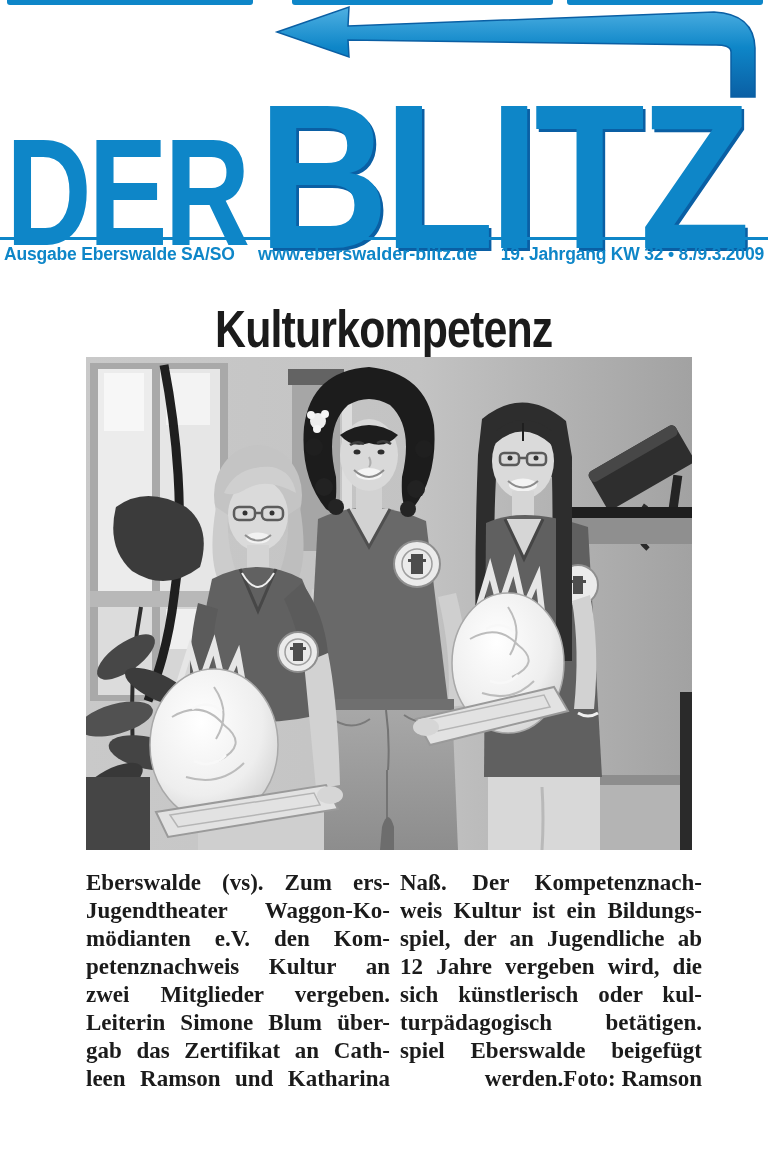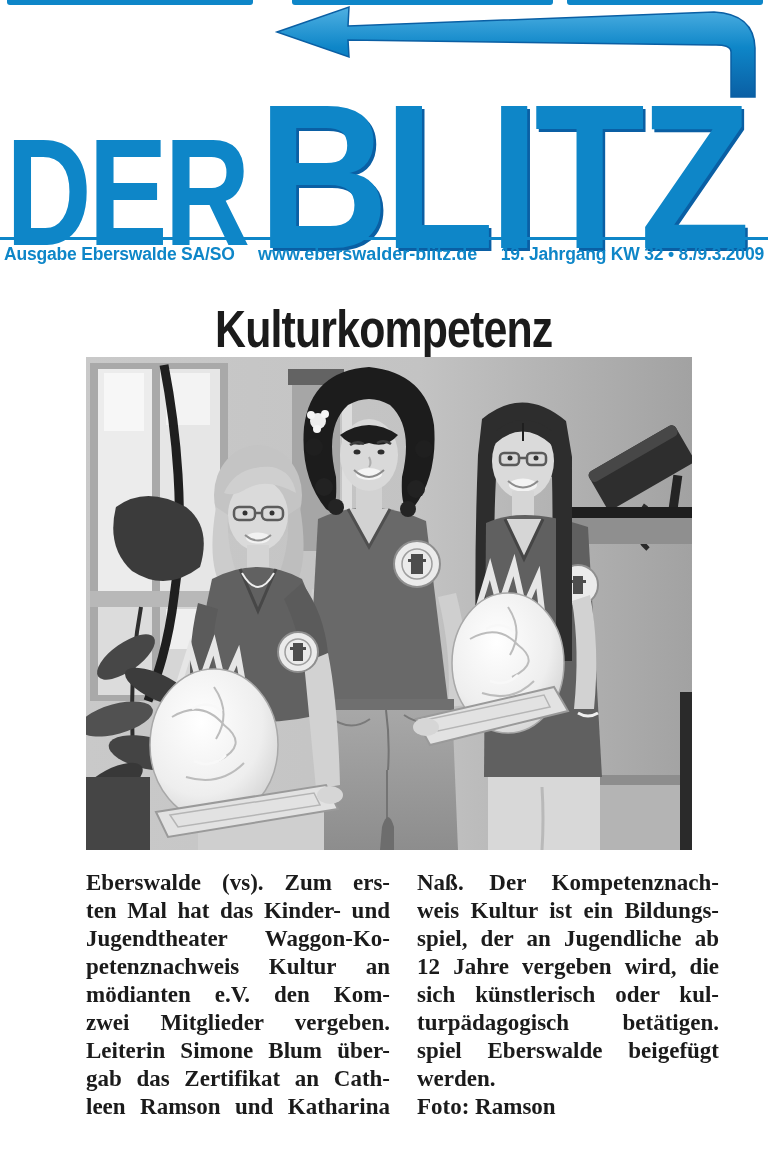--- a/index.html
+++ b/index.html
@@ -44,23 +44,23 @@
   
   .photo{position:absolute;left:86px;top:357px;width:606px;height:493px;background:#bdbdbd;overflow:hidden;}
   .photo svg{display:block;}
   
   .col{
     position:absolute;top:869px;width:304px;
     font-family:"Liberation Serif",serif;font-weight:bold;
     font-size:23px;line-height:28px;color:var(--ink);
   }
   .col-left{left:86px;}
-  .col-right{left:417px;width:302px;}
+  .col-right{left:400px;width:302px;}
   .tline{text-align:justify;text-align-last:justify;height:28px;overflow:hidden;white-space:nowrap;}
-  .lastline{display:flex;justify-content:space-between;height:28px;flex-direction:column;}
+  .lastline{display:flex;justify-content:flex-end;height:28px;}
 </style>
 </head>
 <body>
 
 <header class="masthead">
   <div class="topbar b1"></div>
   <div class="topbar b2"></div>
   <div class="topbar b3"></div>
 
   <svg class="arrow-svg" viewBox="0 0 768 240" aria-hidden="true">
@@ -272,24 +272,23 @@
       <polygon points="330,362 468,330 482,354 344,388" fill="#e2e2e2" stroke="#9a9a9a" stroke-width="2"></polygon>
       <polygon points="344,362 458,338 464,350 352,374" fill="none" stroke="#b5b5b5" stroke-width="1.5"></polygon>
       <ellipse cx="340" cy="370" rx="13" ry="9" fill="#d6d6d6"></ellipse>
     </g>
   </g>
 </svg>
 </figure>
 
 <div class="col col-left">
     <div class="tline">Eberswalde (vs). Zum ers-</div>
-    <div class="tline">ten Mal hat das Kinder- und</div>
     <div class="tline">Jugendtheater Waggon-Ko-</div>
+    <div class="tline">mödianten e.V. den Kom-</div>
     <div class="tline">petenznachweis Kultur an</div>
-    <div class="tline">mödianten e.V. den Kom-</div>
     <div class="tline">zwei Mitglieder vergeben.</div>
     <div class="tline">Leiterin Simone Blum über-</div>
     <div class="tline">gab das Zertifikat an Cath-</div>
     <div class="tline">leen Ramson und Katharina</div>
   </div>
 
 <div class="col col-right">
   <div>
       <div class="tline">Naß. Der Kompetenznach-</div>
       <div class="tline">weis Kultur ist ein Bildungs-</div>

